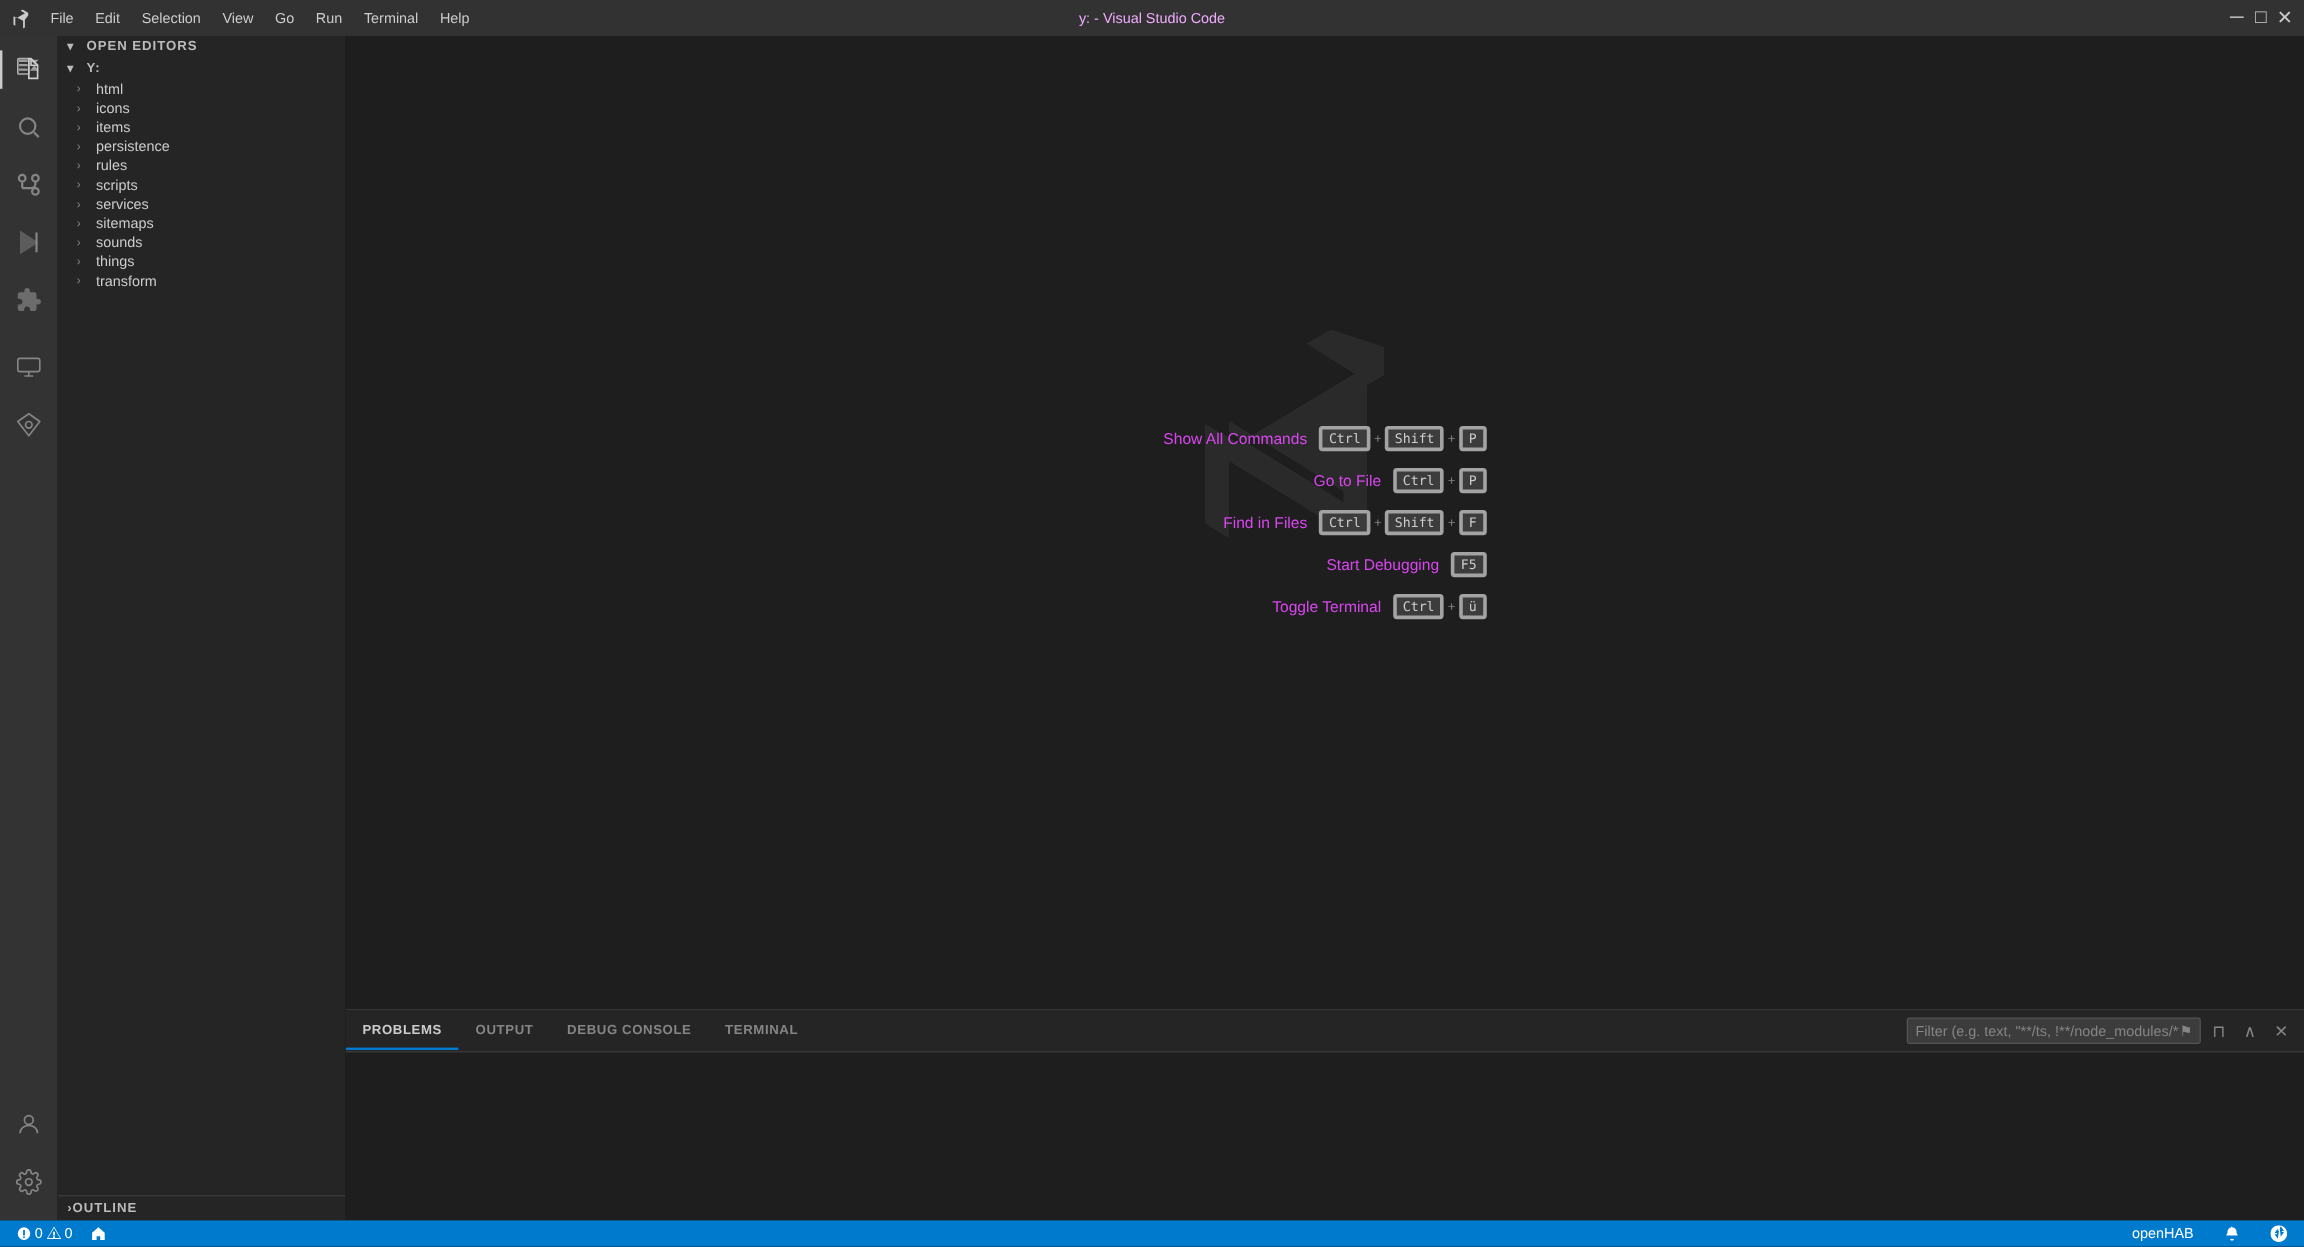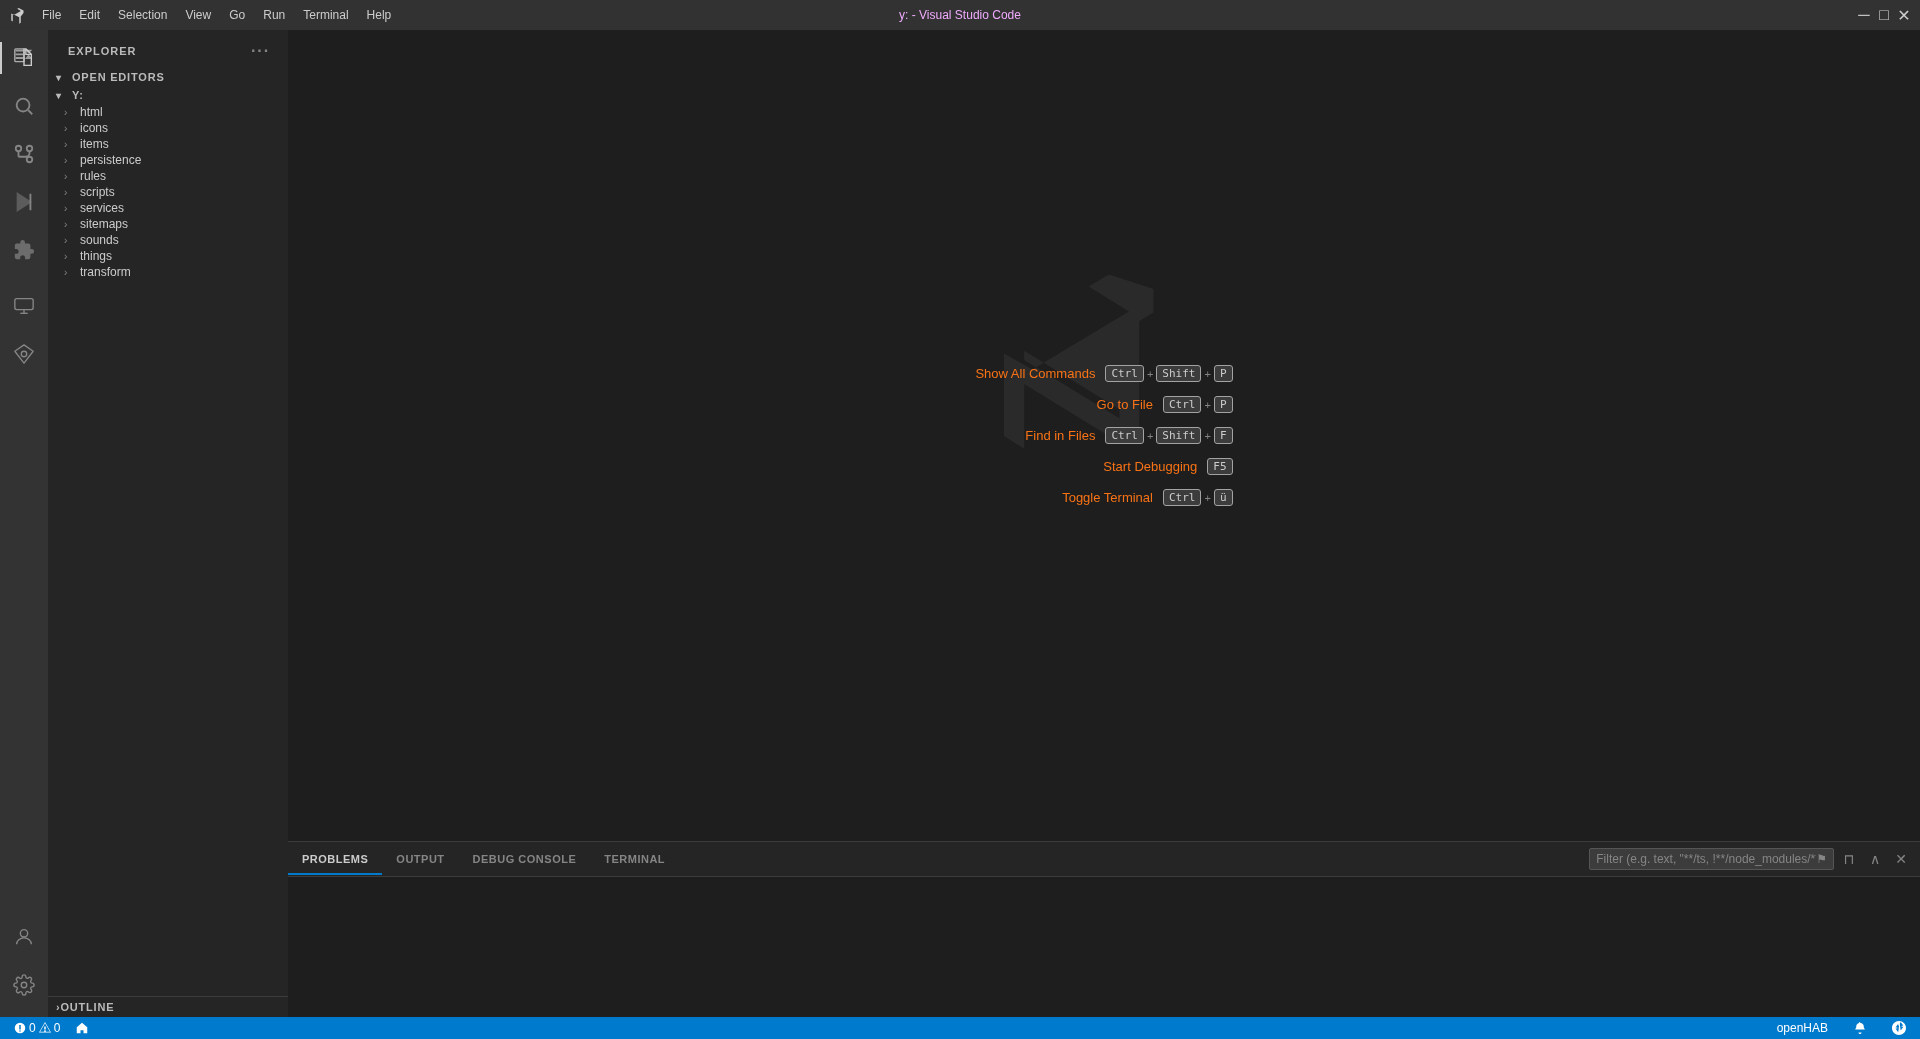--- a/index.html
+++ b/index.html
@@ -227,31 +227,31 @@
       z-index: 1;
     }
     .shortcut-row {
       display: flex;
       align-items: center;
       justify-content: flex-end;
       gap: 10px;
     }
     .shortcut-label {
       font-size: 13px;
-      color: #f97316;
+      color: #d946ef;
       text-align: right;
     }
     .shortcut-keys {
       display: flex;
       align-items: center;
       gap: 3px;
     }
     .key-badge {
       background: #3c3c3c;
-      border: 1px solid #a3a3a3;
+      border: 3px solid #a3a3a3;
       border-radius: 3px;
       padding: 1px 5px;
       font-size: 11px;
       color: #cccccc;
       font-family: monospace;
     }
     .key-plus {
       color: #858585;
       font-size: 11px;
     }
@@ -457,24 +457,20 @@
       <div class="activity-icon" title="Settings">
         <svg width="22" height="22" viewBox="0 0 24 24" fill="none" stroke="currentColor" stroke-width="1.5">
           <circle cx="12" cy="12" r="3"></circle>
           <path d="M19.4 15a1.65 1.65 0 00.33 1.82l.06.06a2 2 0 010 2.83 2 2 0 01-2.83 0l-.06-.06a1.65 1.65 0 00-1.82-.33 1.65 1.65 0 00-1 1.51V21a2 2 0 01-4 0v-.09A1.65 1.65 0 009 19.4a1.65 1.65 0 00-1.82.33l-.06.06a2 2 0 01-2.83-2.83l.06-.06A1.65 1.65 0 004.68 15a1.65 1.65 0 00-1.51-1H3a2 2 0 010-4h.09A1.65 1.65 0 004.6 9a1.65 1.65 0 00-.33-1.82l-.06-.06a2 2 0 012.83-2.83l.06.06A1.65 1.65 0 009 4.68a1.65 1.65 0 001-1.51V3a2 2 0 014 0v.09a1.65 1.65 0 001 1.51 1.65 1.65 0 001.82-.33l.06-.06a2 2 0 012.83 2.83l-.06.06A1.65 1.65 0 0019.4 9a1.65 1.65 0 001.51 1H21a2 2 0 010 4h-.09a1.65 1.65 0 00-1.51 1z"></path>
         </svg>
       </div>
     </div>
   </div>
 
   <div id="sidebar">
-    <div id="sidebar-header">
-      <span>Explorer</span>
-      <span id="sidebar-more-btn">···</span>
-    </div>
     <div id="sidebar-content">
 
       <div class="section-header">
         <span class="chevron">▾</span>
         <span>Open Editors</span>
       </div>
 
       <div class="section-header">
         <span class="chevron">▾</span>
         <span>Y:</span>

